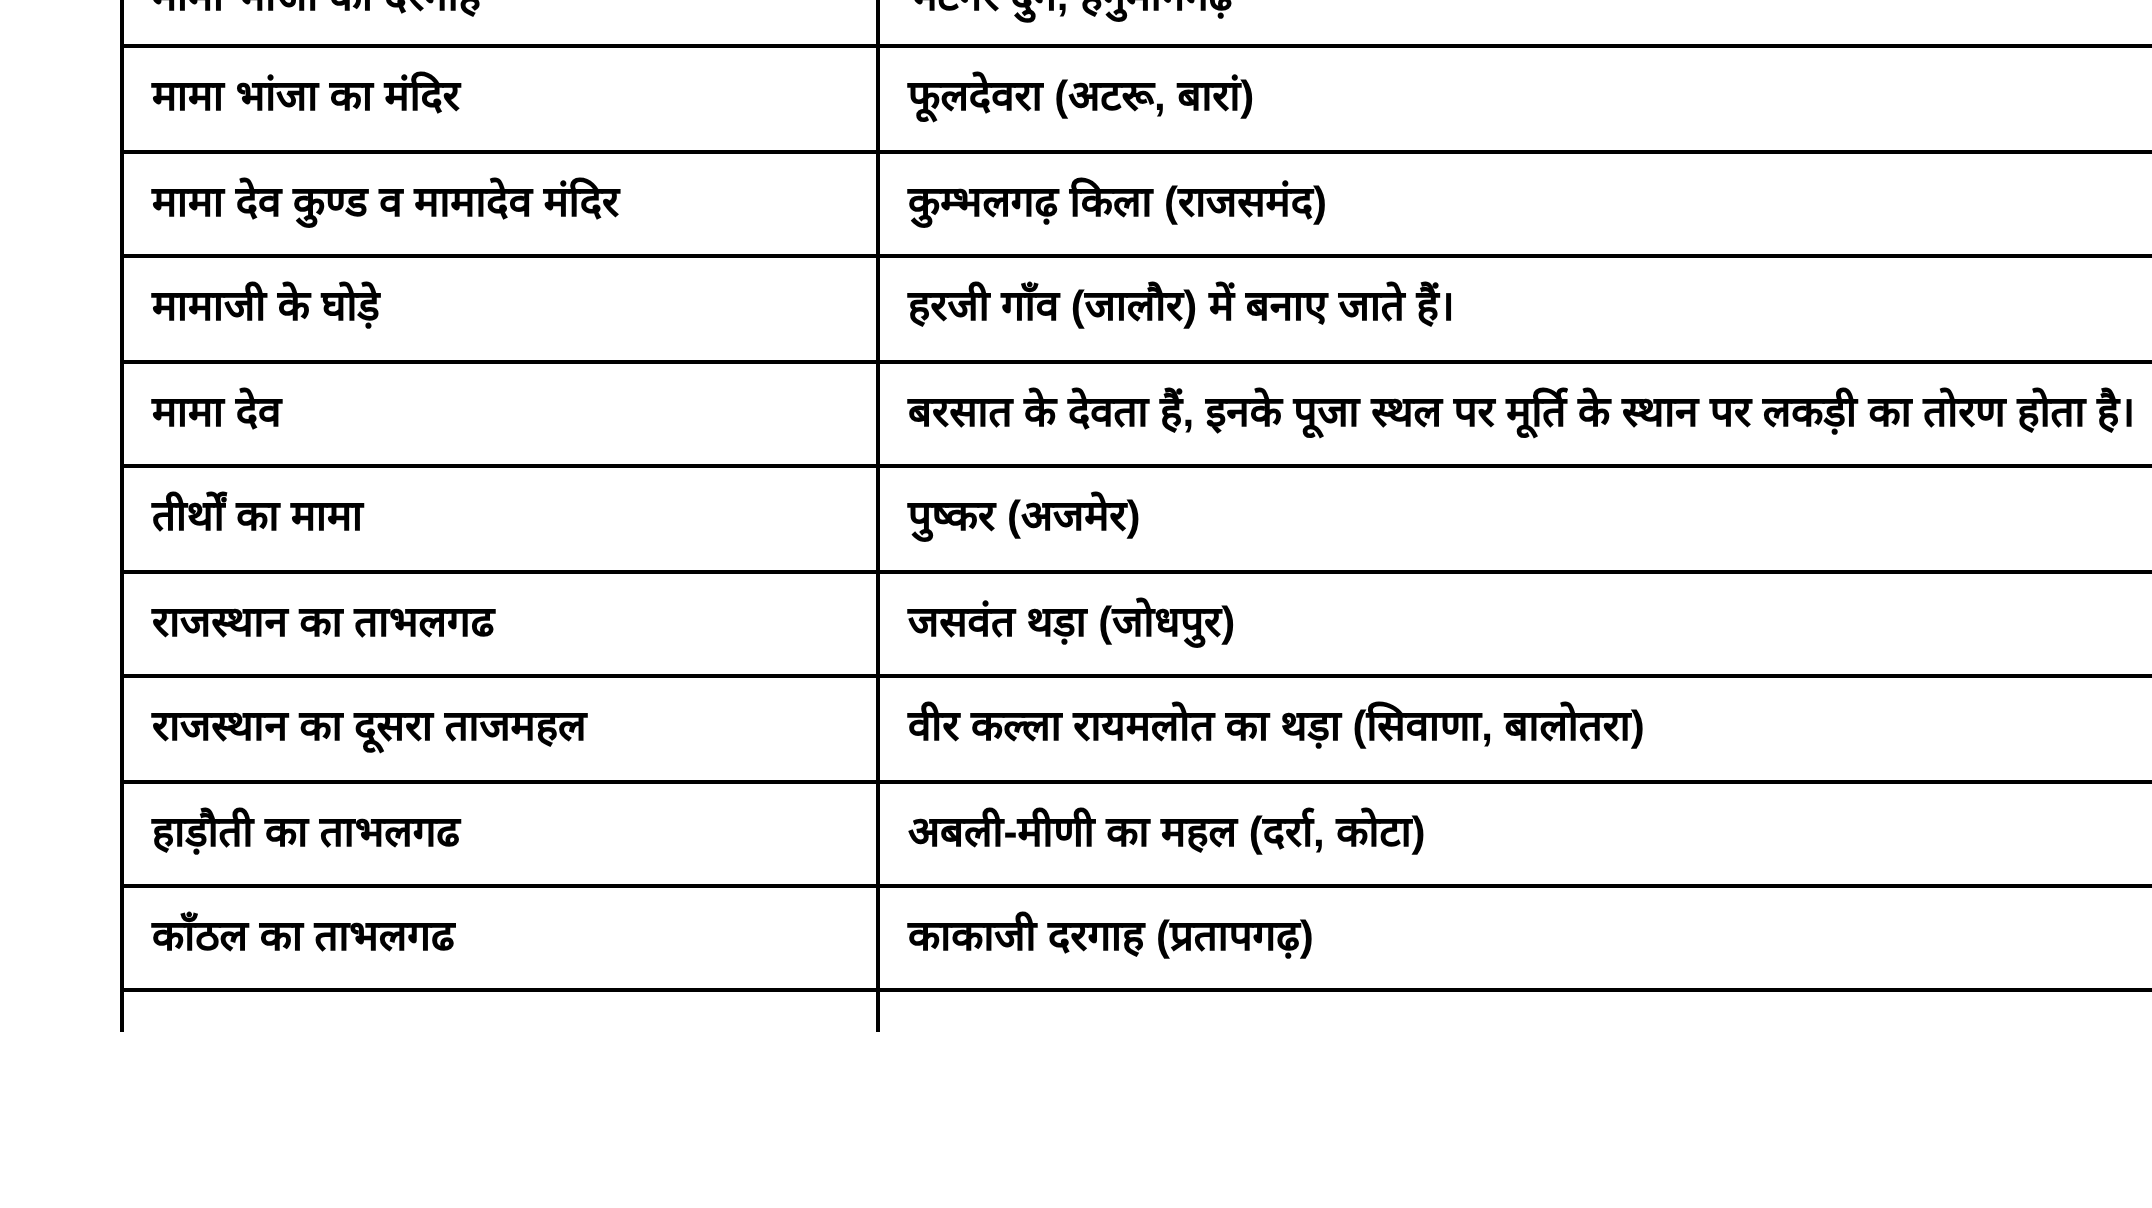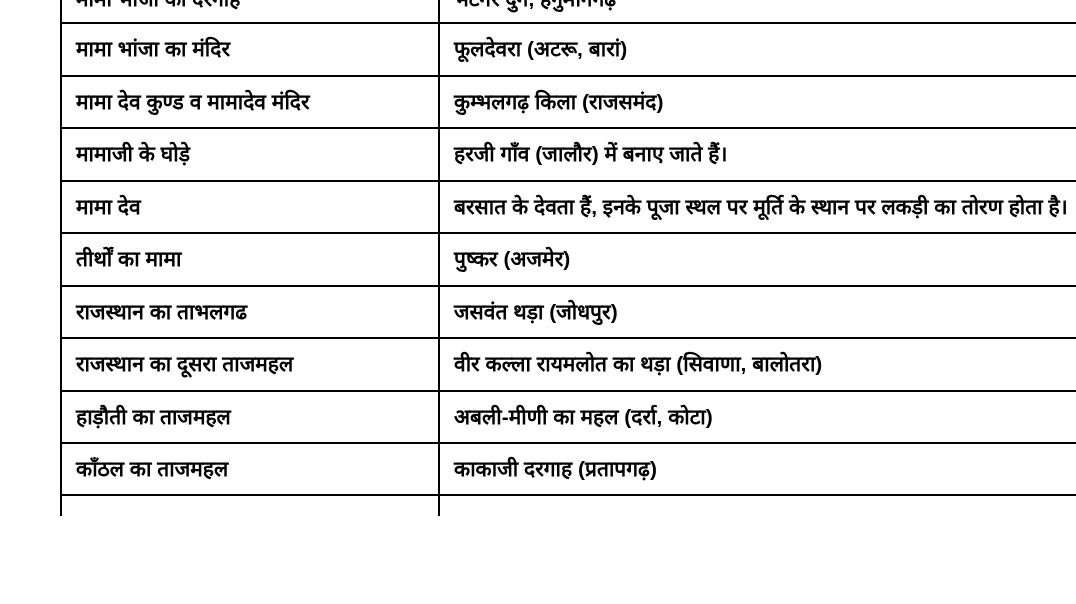--- a/index.html
+++ b/index.html
@@ -93,25 +93,25 @@
         </tr>
         <tr>
           <td class="col-term">राजस्थान का ताभलगढ</td>
           <td class="col-desc">जसवंत थड़ा (जोधपुर)</td>
         </tr>
         <tr>
           <td class="col-term">राजस्थान का दूसरा ताजमहल</td>
           <td class="col-desc">वीर कल्ला रायमलोत का थड़ा (सिवाणा, बालोतरा)</td>
         </tr>
         <tr>
-          <td class="col-term">हाड़ौती का ताजमहल</td>
+          <td class="col-term">हाड़ौती का ताभलगढ</td>
           <td class="col-desc">अबली-मीणी का महल (दर्रा, कोटा)</td>
         </tr>
         <tr>
-          <td class="col-term">काँठल का ताजमहल</td>
+          <td class="col-term">काँठल का ताभलगढ</td>
           <td class="col-desc">काकाजी दरगाह (प्रतापगढ़)</td>
         </tr>
         <tr class="clipped-bottom">
           <td class="col-term"></td>
           <td class="col-desc"></td>
         </tr>
       </tbody>
     </table>
   </div>
 </div>

